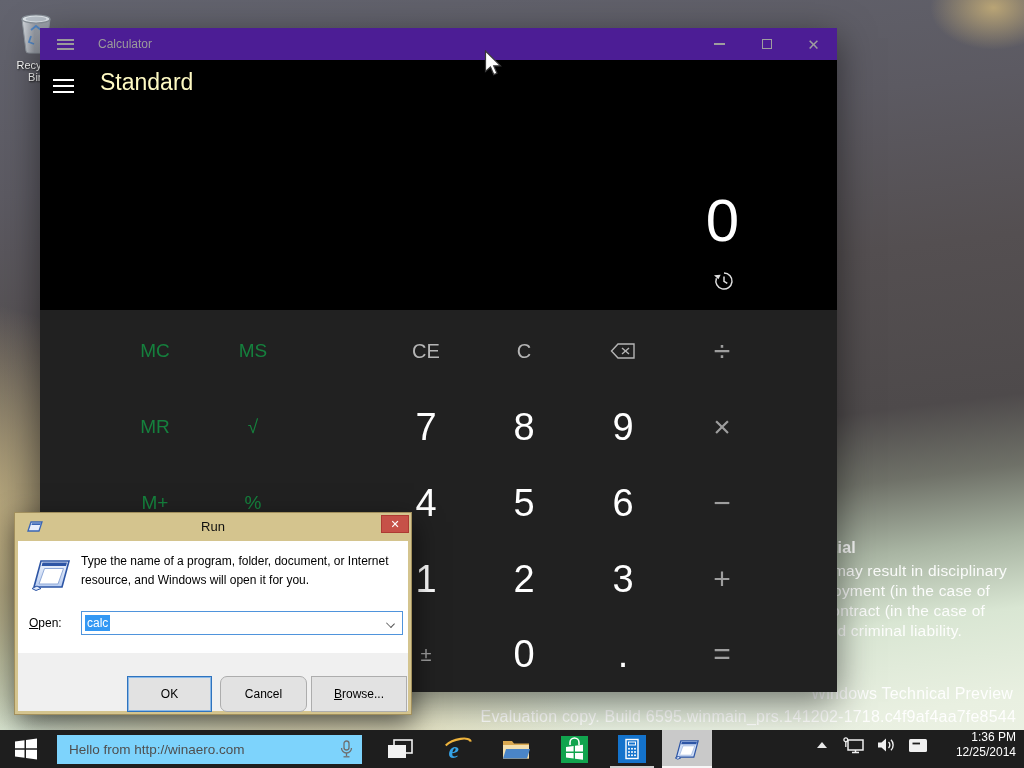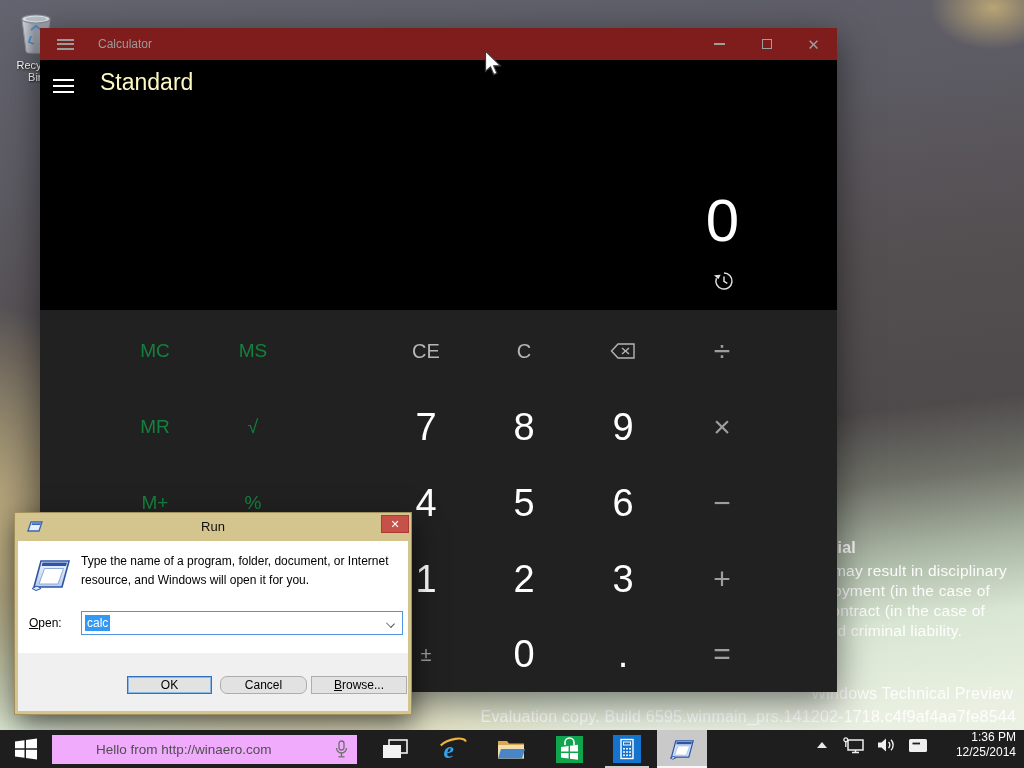--- a/index.html
+++ b/index.html
@@ -28,21 +28,21 @@
   .wm-edition { top:685px; right:11px; font-size:16px; }
   .wm-build   { top:708px; right:8px;  font-size:16px; }
 
   
   .recycle-bin { position:absolute; left:8px; top:12px; width:56px; text-align:center; z-index:1; }
   .recycle-bin .label { color:#fff; font-size:11px; margin-top:1px; text-shadow:1px 1px 2px rgba(0,0,0,.9); }
 
   
   .calc-window { position:absolute; left:40px; top:28px; width:797px; height:664px;
     background:#000; z-index:2; box-shadow:0 10px 34px rgba(0,0,0,.5); }
-  .calc-titlebar { position:absolute; left:0; top:0; right:0; height:32px; background:#7f1d1d;
+  .calc-titlebar { position:absolute; left:0; top:0; right:0; height:32px; background:#4c1d95;
     display:flex; align-items:center; }
   .calc-titlebar .burger { width:17px; margin-left:17px; }
   .calc-titlebar .burger i { display:block; height:2px; background:#9a9a9a; margin:2.5px 0; }
   .calc-title { color:#9b9b9b; font-size:12px; margin-left:24px; }
   .calc-controls { position:absolute; right:0; top:0; height:32px; display:flex; }
   .calc-ctrl { width:47px; height:32px; display:flex; align-items:center; justify-content:center; color:#9e9e9e; }
   .glyph-min { width:11px; height:1.5px; background:#9e9e9e; }
   .glyph-max { width:10px; height:10px; border:1.5px solid #9e9e9e; }
   .glyph-close { font-size:15px; line-height:1; }
 
@@ -77,35 +77,35 @@
   .run-message { position:absolute; left:63px; top:11px; width:318px; font-size:12px;
     line-height:19px; color:#000; }
   .run-open-label { position:absolute; left:11px; top:75px; font-size:12px; color:#000; display:inline-block; }
   .run-open-label::first-letter { text-decoration:underline; }
   .run-combo { position:absolute; left:63px; top:70px; width:322px; height:24px; background:#fff;
     border:1px solid #4f94dc; display:flex; align-items:center; }
   .run-combo-text { font-size:12px; margin-left:3px; color:#fff; background:#3398f4; padding:1px 2px; }
   .combo-chevron { position:absolute; right:8px; top:8px; width:7px; height:7px;
     border-right:1.6px solid #555; border-bottom:1.6px solid #555; transform:rotate(45deg) scaleY(.8); }
   .run-footer { position:absolute; left:3px; right:3px; top:140px; bottom:3px; background:#f0f0f0; }
-  .run-btn { position:absolute; top:163px; height:18px; background:#e2e2e2; border:1px solid #adadad;
+  .run-btn { position:absolute; top:163px; height:36px; background:#e2e2e2; border:1px solid #adadad;
     font-size:12px; color:#000; display:flex; align-items:center; justify-content:center;
     font-family:"Liberation Sans","DejaVu Sans",sans-serif; }
   .run-btn-ok { left:112px; width:85px; border:1px solid #2f73be; box-shadow:inset 0 0 0 1px #8ab9e8; }
   .run-btn-cancel { left:205px; width:87px;border-radius:7px; }
   .run-btn-browse { left:296px; width:96px; }
   .run-btn-browse span { display:inline-block; }
   .run-btn-browse span::first-letter { text-decoration:underline; }
 
   
   .taskbar { position:absolute; left:0; bottom:0; width:1024px; height:38px; background:#1e1e1e;
     z-index:5; display:flex; align-items:center; }
   .start-btn { width:52px; height:38px; display:flex; align-items:center; justify-content:center; }
-  .search-box { width:305px; height:29px; background:#f0abfc; position:relative;
-    display:flex; align-items:center;padding-left:32px; }
+  .search-box { width:305px; height:29px; background:#7dd3fc; margin-left:5px; position:relative;
+    display:flex; align-items:center; }
   .search-text { font-size:13.5px; color:#4f4f4f; margin-left:12px; }
   .search-mic { position:absolute; right:9px; top:5px; }
   .tb-cell { width:58px; height:38px; display:flex; align-items:center; justify-content:center;
     position:relative; margin:0; }
   .tb-cell.first { margin-left:9px; }
   .tb-underline { position:absolute; left:7px; right:7px; bottom:0; height:2px; background:#cfcfcf; }
   .tb-run-cell { width:50px; height:38px; background:#c9c9c9; display:flex; align-items:center;
     justify-content:center; position:relative; margin-left:1px; }
   .tb-run-cell .tb-underline { background:#f7f7f7; left:0; right:0; }
   .tray { position:absolute; right:0; top:0; height:30px; display:flex; align-items:center; }

